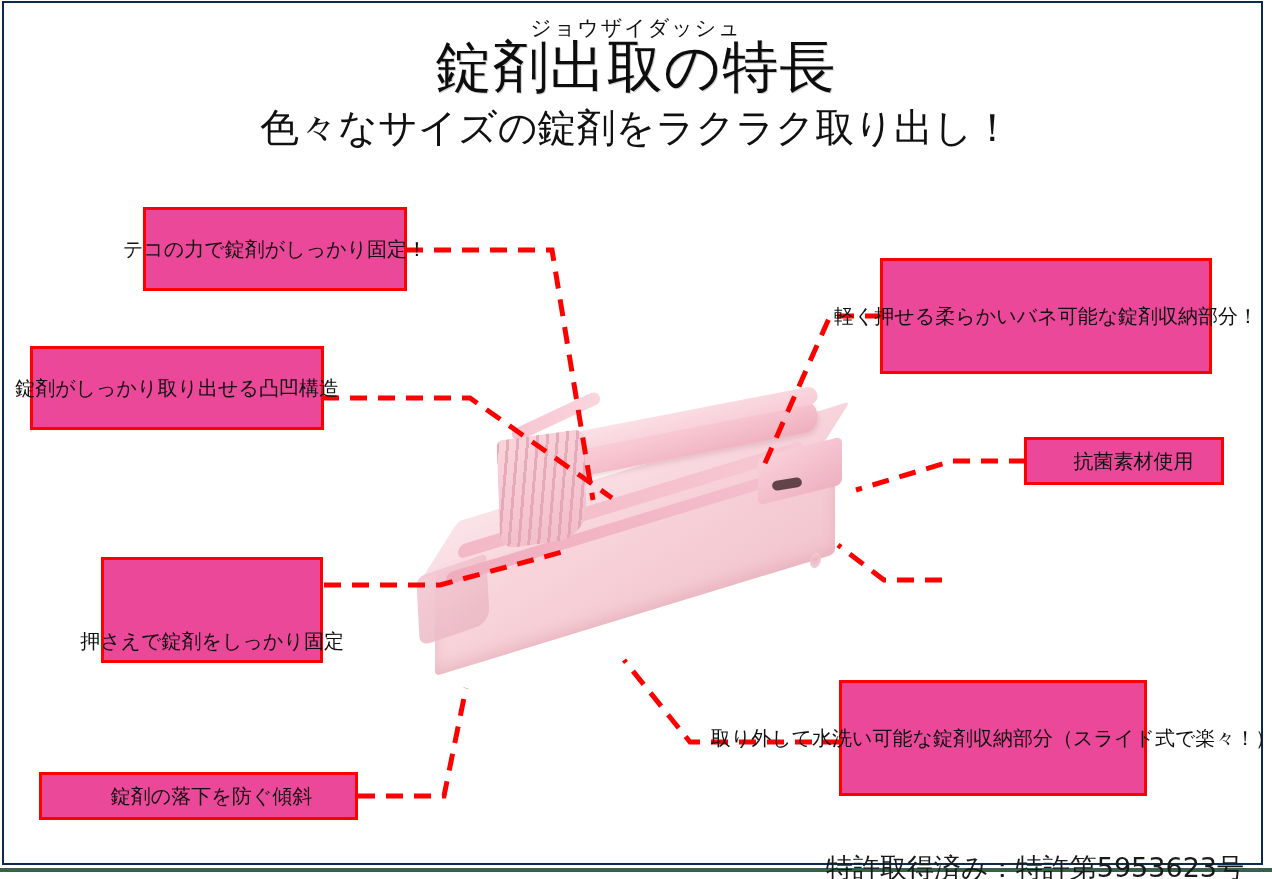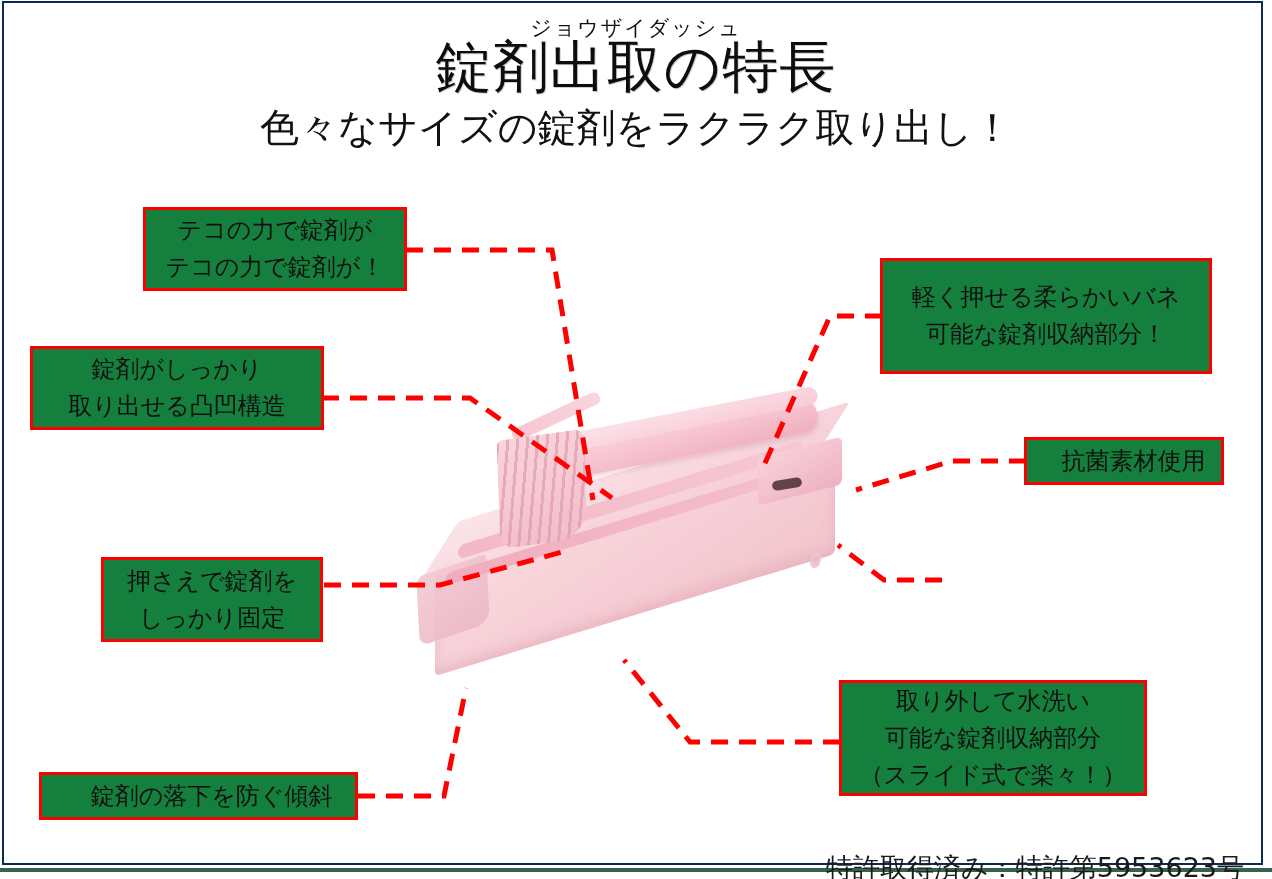--- a/index.html
+++ b/index.html
@@ -181,28 +181,28 @@
     transform: skewY(-16deg);
     border-radius: 50%;
     opacity: .9;
   }
 
   
   .callout {
     position: absolute;
     box-sizing: border-box;
     border: 3px solid #ff0000;
-    background: #15803d;
+    background: #ec4899;
     color: #101010;
     display: flex;
-    flex-direction: column;
+    flex-direction: row;
     align-items: center;
     justify-content: center;
     text-align: center;
-    font-size: 24px;
+    font-size: 20px;
     line-height: 37px;
     white-space: nowrap;
     z-index: 5;
   }
   .callout .line { display: block; }
 
   
   #connectors {
     position: absolute;
     left: 0; top: 0;
@@ -264,39 +264,39 @@
     <path d="M 322 398 L 470 398 L 612 498"></path>
     <path d="M 1026 461 L 952 461 L 856 490"></path>
     <path d="M 942 580 L 884 580 L 838 545"></path>
     <path d="M 324 585 L 440 585 L 566 551"></path>
     <path d="M 840 742 L 690 742 L 624 660"></path>
     <path d="M 358 796 L 444 796 L 466 688"></path>
   </svg>
 
   <div class="callout" style="left:143px; top:207px; width:264px; height:84px;">
     <span class="line">テコの力で錠剤が</span>
-    <span class="line">テコの力で錠剤が！</span>
+    <span class="line">しっかり固定！</span>
   </div>
 
   <div class="callout" style="left:880px; top:258px; width:332px; height:116px;">
     <span class="line">軽く押せる柔らかいバネ</span>
     <span class="line">可能な錠剤収納部分！</span>
   </div>
 
   <div class="callout" style="left:30px; top:346px; width:294px; height:84px;">
     <span class="line">錠剤がしっかり</span>
     <span class="line">取り出せる凸凹構造</span>
   </div>
 
   <div class="callout" style="left:1024px; top:437px; width:200px; height:48px;padding-left:19px;">
     <span class="line">抗菌素材使用</span>
   </div>
 
 
-  <div class="callout" style="left:101px; top:557px; width:222px; height:85px;">
+  <div class="callout" style="left:101px; top:557px; width:222px; height:106px;align-items:flex-end;">
     <span class="line">押さえで錠剤を</span>
     <span class="line">しっかり固定</span>
   </div>
 
   <div class="callout" style="left:839px; top:680px; width:308px; height:116px;text-align:center;">
     <span class="line">取り外して水洗い</span>
     <span class="line">可能な錠剤収納部分</span>
     <span class="line">（スライド式で楽々！）</span>
   </div>
 

